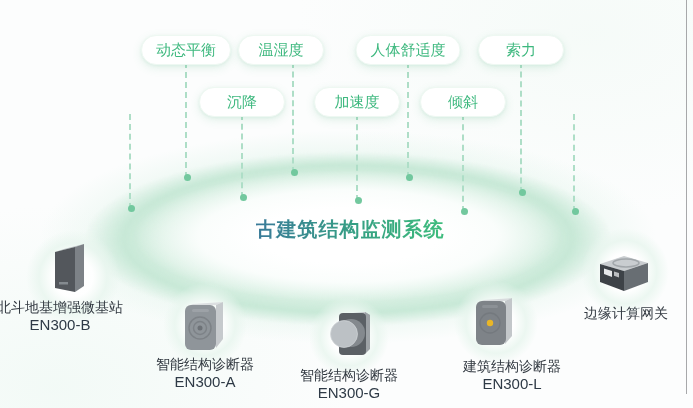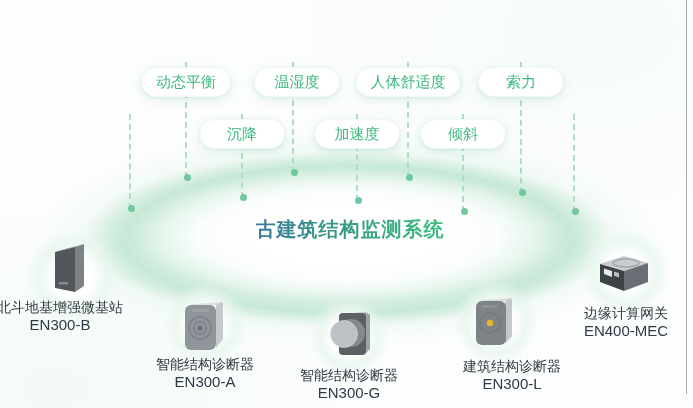--- a/index.html
+++ b/index.html
@@ -21,21 +21,21 @@
     background:radial-gradient(closest-side,#ffffff 42%,rgba(252,254,253,.92) 70%,rgba(255,255,255,0) 100%);}
   
   .connector{position:absolute;width:0;border-left:2px dashed #aedec7;}
   .connector .dot{position:absolute;left:-3px;bottom:-3px;width:7px;height:7px;border-radius:50%;background:#72c89e;}
   
   .pill{
     position:absolute;transform:translateX(-50%);
     min-width:56px;height:28px;line-height:28px;padding:0 14px;
     background:#ffffff;border:1px solid #eef8f2;border-radius:16px;
     box-shadow:0 3px 10px rgba(84,182,133,.16),0 1px 3px rgba(84,182,133,.10);
-    color:#3db87e;font-size:15px;font-weight:500;text-align:center;white-space:nowrap;margin-top:32px;
+    color:#3db87e;font-size:15px;font-weight:500;text-align:center;white-space:nowrap;
   }
   .row1{top:35px;} .row2{top:87px;}
   
   .center-title{
     position:absolute;left:350px;top:216px;transform:translateX(-50%);
     font-size:20px;font-weight:700;letter-spacing:1px;white-space:nowrap;color:#2f9b72;
   }
   @supports (-webkit-background-clip: text){
     .center-title{
       background:linear-gradient(90deg,#3a7a99 0%,#36a183 55%,#3fbd7d 100%);
@@ -85,21 +85,21 @@
       <div class="dot"></div>
     </div>
   <div class="connector" style="left:462px;top:114px;height:98px;">
       <div class="dot"></div>
     </div>
   <div class="connector" style="left:573px;top:114px;height:98px;">
       <div class="dot"></div>
     </div>
 
   <div class="pill row1" style="left:186px;">动态平衡</div>
-  <div class="pill row1" style="left:297px;">温湿度</div>
+  <div class="pill row1" style="left:281px;">温湿度</div>
   <div class="pill row1" style="left:408px;">人体舒适度</div>
   <div class="pill row1" style="left:521px;">索力</div>
 
   <div class="pill row2" style="left:242px;">沉降</div>
   <div class="pill row2" style="left:357px;">加速度</div>
   <div class="pill row2" style="left:463px;">倾斜</div>
 
   <div class="center-title">古建筑结构监测系统</div>
 
   <div class="glow" style="left:26px;top:230px;width:94px;height:94px;"></div>
@@ -172,17 +172,16 @@
       <polygon points="5,13 29,5 53,12 29,20" fill="#c9cdd0"></polygon>
       <ellipse cx="31" cy="12" rx="13" ry="4" fill="none" stroke="#a2a7ab" stroke-width="1.5"></ellipse>
       <polygon points="29,20 53,12 53,31 29,40" fill="#686e73"></polygon>
       <polygon points="5,13 29,20 29,40 5,31" fill="#3d4247"></polygon>
       <polygon points="9,17.5 17,20 17,26 9,23" fill="#e6e8ea"></polygon>
       <polygon points="19,20.5 24,22 24,26.5 19,24.8" fill="#c9ccce" opacity="0.9"></polygon>
     </svg>
   </div>
   <div class="device-label" style="left:626px;top:305px;">
     <div class="dev-name">边缘计算网关</div>
-    <div class="dev-model">EN400-MEC</div>
   </div>
 
   <div class="right-border"></div>
 </div>
 
 </body></html>

